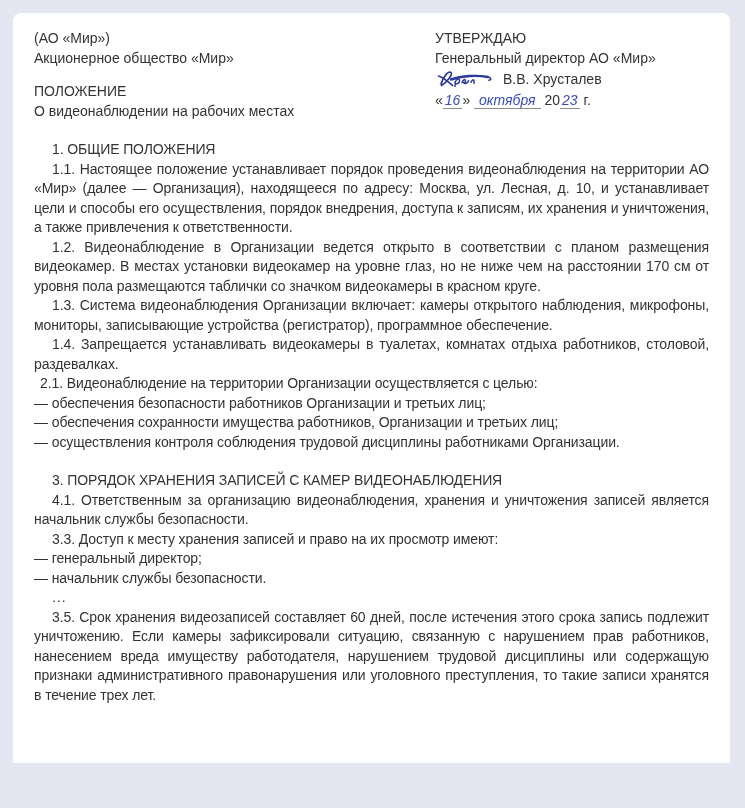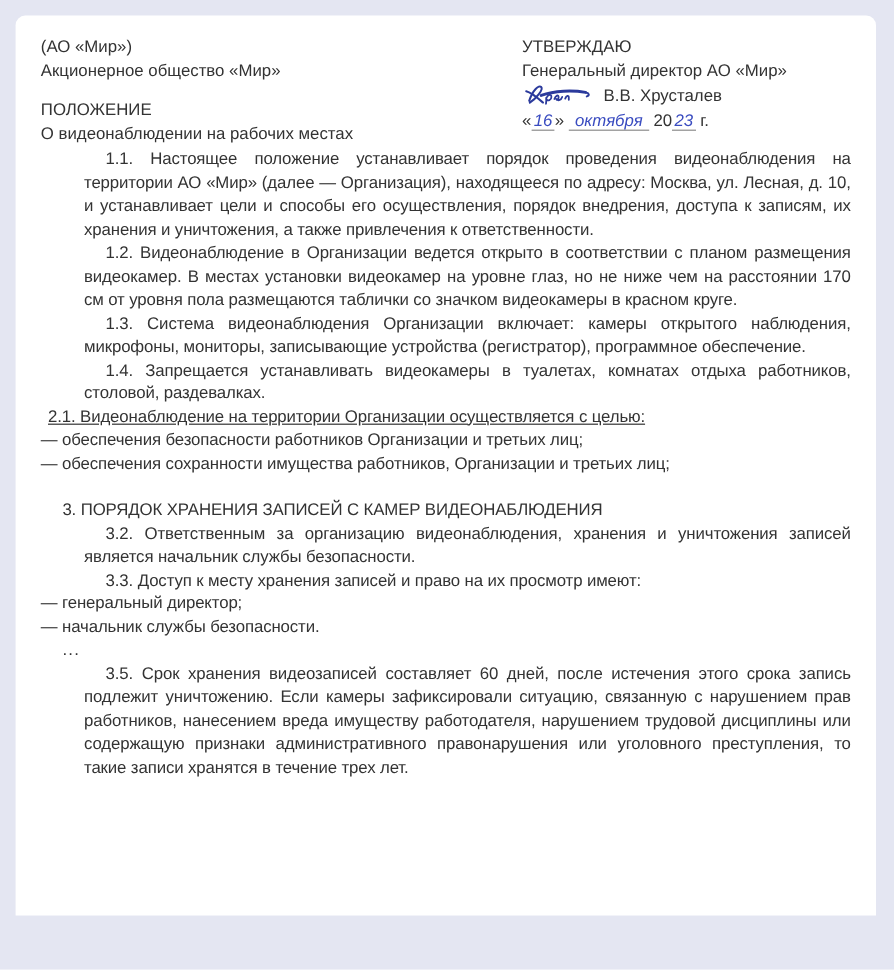--- a/index.html
+++ b/index.html
@@ -68,22 +68,22 @@
   }
   .sec-heading {
     font-size: 14px;
     font-weight: normal;
     margin: 19px 0 0 0;
     text-indent: 18px;
   }
   .para {
     margin: 0;
   }
-  .indent       { text-indent: 18px; margin-left: 36px; }
-  .small-indent { text-indent: 6px; text-decoration: underline; }
+  .indent       { text-indent: 18px; }
+  .small-indent { text-indent: 6px; }
   .justify      { text-align: justify; }
   .ellipsis     { text-indent: 18px; letter-spacing: 1px; }
 </style>
 </head>
 <body>
 
 <div class="paper-wrap">
   <div class="paper">
 
     <div class="doc-header">
@@ -119,31 +119,33 @@
           <span>«</span><span class="fill tight">16</span><span>»</span>
           <span class="fill">октября</span>
           <span>20</span><span class="fill tight">23</span>
           <span>г.</span>
         </div>
       </div>
     </div>
 
     <div class="doc-body">
 
+      <h2 class="sec-heading">1. ОБЩИЕ ПОЛОЖЕНИЯ</h2>
       <p class="para indent justify">1.1. Настоящее положение устанавливает порядок проведения видеонаблюдения на территории АО «Мир» (далее — Организация), находящееся по адресу: Москва, ул. Лесная, д. 10, и устанавливает цели и способы его осуществления, порядок внедрения, доступа к записям, их хранения и уничтожения, а также привлечения к ответственности.</p>
       <p class="para indent justify">1.2. Видеонаблюдение в Организации ведется открыто в соответствии с планом размещения видеокамер. В местах установки видеокамер на уровне глаз, но не ниже чем на расстоянии 170 см от уровня пола размещаются таблички со значком видеокамеры в красном круге.</p>
       <p class="para indent justify">1.3. Система видеонаблюдения Организации включает: камеры открытого наблюдения, микрофоны, мониторы, записывающие устройства (регистратор), программное обеспечение.</p>
       <p class="para indent justify">1.4. Запрещается устанавливать видеокамеры в туалетах, комнатах отдыха работников, столовой, раздевалках.</p>
 
       <p class="para small-indent">2.1. Видеонаблюдение на территории Организации осуществляется с целью:</p>
       <p class="para">— обеспечения безопасности работников Организации и третьих лиц;</p>
       <p class="para">— обеспечения сохранности имущества работников, Организации и третьих лиц;</p>
+      <p class="para">— осуществления контроля соблюдения трудовой дисциплины работниками Организации.</p>
 
       <h2 class="sec-heading">3. ПОРЯДОК ХРАНЕНИЯ ЗАПИСЕЙ С КАМЕР ВИДЕОНАБЛЮДЕНИЯ</h2>
-      <p class="para indent justify">3.2. Ответственным за организацию видеонаблюдения, хранения и уничтожения записей является начальник службы безопасности.</p>
+      <p class="para indent justify">4.1. Ответственным за организацию видеонаблюдения, хранения и уничтожения записей является начальник службы безопасности.</p>
       <p class="para indent">3.3. Доступ к месту хранения записей и право на их просмотр имеют:</p>
       <p class="para">— генеральный директор;</p>
       <p class="para">— начальник службы безопасности.</p>
       <p class="para ellipsis">...</p>
       <p class="para indent justify">3.5. Срок хранения видеозаписей составляет 60 дней, после истечения этого срока запись подлежит уничтожению. Если камеры зафиксировали ситуацию, связанную с нарушением прав работников, нанесением вреда имуществу работодателя, нарушением трудовой дисциплины или содержащую признаки административного правонарушения или уголовного преступления, то такие записи хранятся в течение трех лет.</p>
 
     </div>
   </div>
 
 </div>

